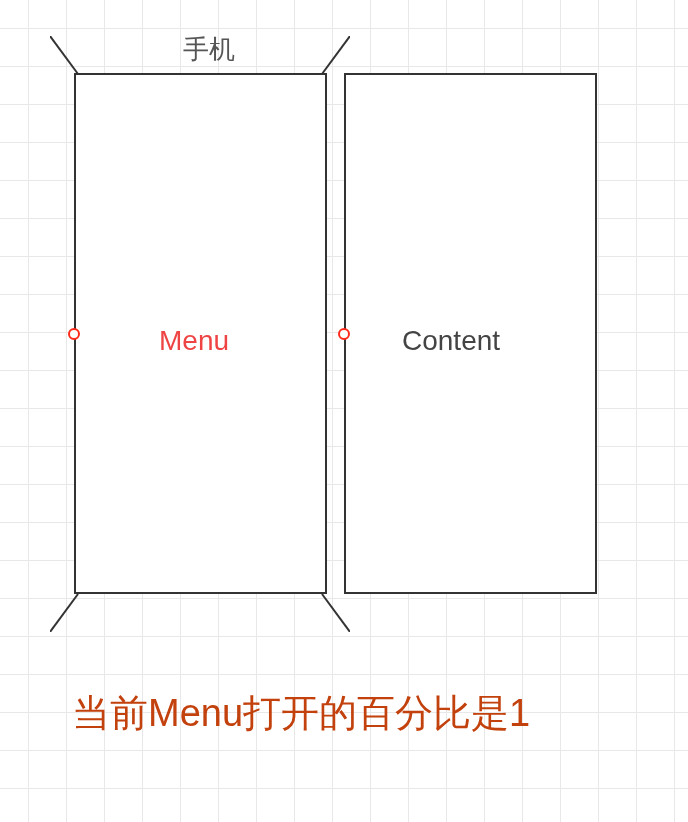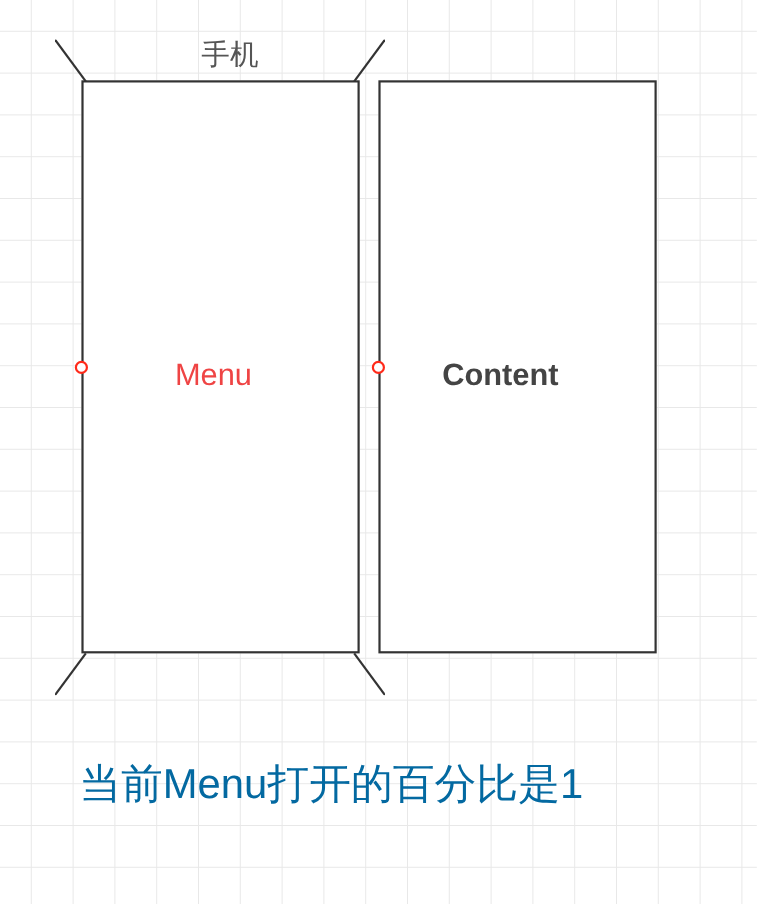--- a/index.html
+++ b/index.html
@@ -46,29 +46,28 @@
       left: 159px;
       font-size: 28px;
       color: #ef4444;
     }
     .content-label {
       position: absolute;
       top: 325px;
       left: 402px;
       font-size: 28px;
       color: #444;
-      font-weight: bold;
     }
     .caption {
       position: absolute;
       top: 688px;
       left: 72px;
       font-size: 38px;
       line-height: 1.35;
-      color: #0369a1;
+      color: #c2410c;
       font-weight: 400;
     }
     .rect {
       position: absolute;
       border: 2px solid #333;
       background: #fff;
     }
     .menu-rect {
       top: 73px;
       left: 74px;

